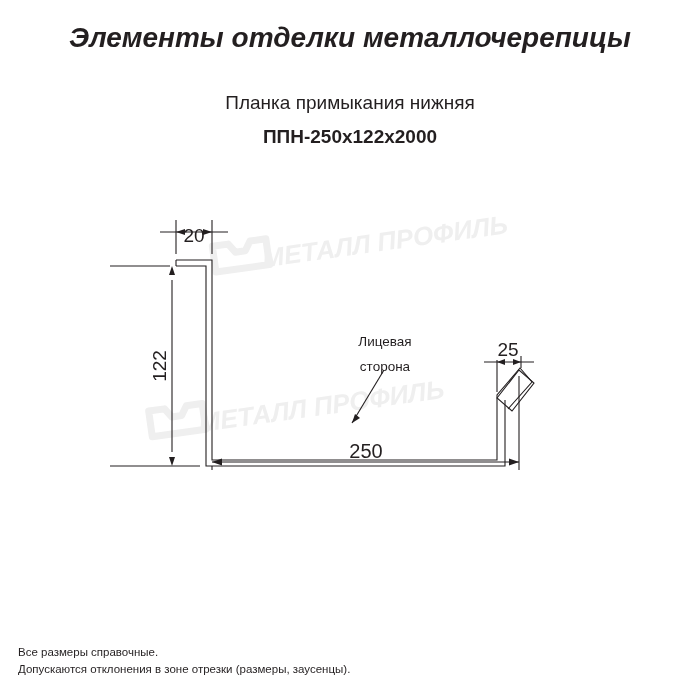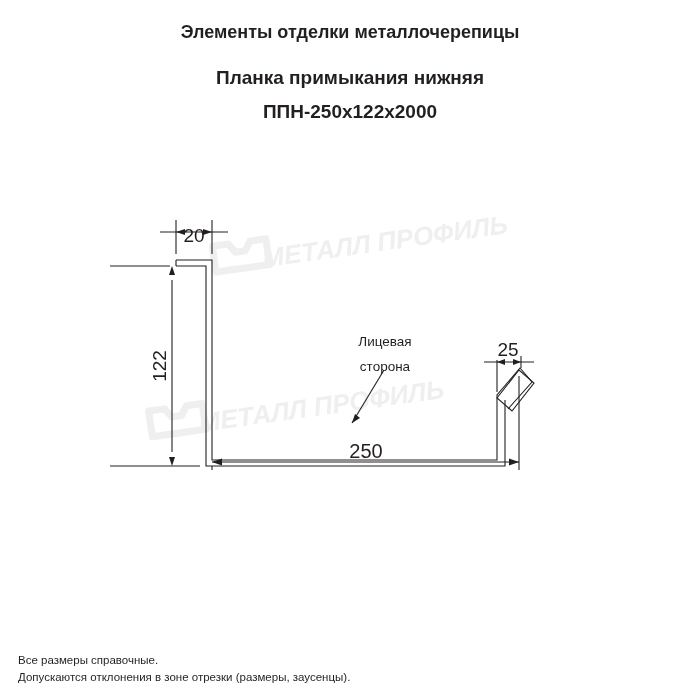--- a/index.html
+++ b/index.html
@@ -19,28 +19,29 @@
     position: relative;
     width: 700px;
     height: 700px;
     box-sizing: border-box;
   }
   .title-block {
     padding-top: 22px;
     text-align: center;
   }
   .main-title {
-    font-size: 18px;
+    font-size: 28px;
     font-weight: bold;
     letter-spacing: 0px;
-    margin: 0 0 24px 0;
+    margin: 0 0 38px 0;
+    font-style: italic;
   }
   .sub-title {
     font-size: 19px;
-    font-weight: bold;
+    font-weight: normal;
     margin: 4px 0 10px 0;
   }
   .sku-title {
     font-size: 19px;
     font-weight: bold;
     margin: 12px;
   }
   .drawing {
     position: absolute;
     left: 0;
@@ -52,21 +53,21 @@
     position: absolute;
     left: 0;
     top: 170px;
     width: 700px;
     height: 380px;
     pointer-events: none;
   }
   .footer {
     position: absolute;
     left: 18px;
-    bottom: 14px;
+    bottom: 22px;
     font-size: 11.5px;
     line-height: 17px;
     color: #231f20;
   }
   .footer div {
     white-space: nowrap;
   }
 </style>
 </head>
 <body>

